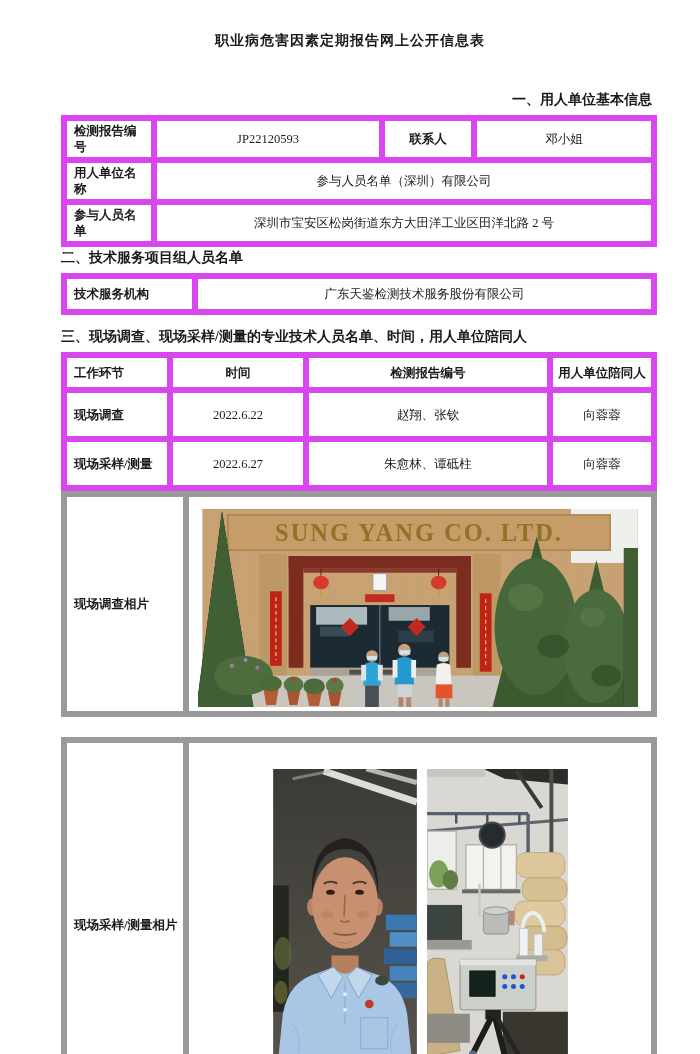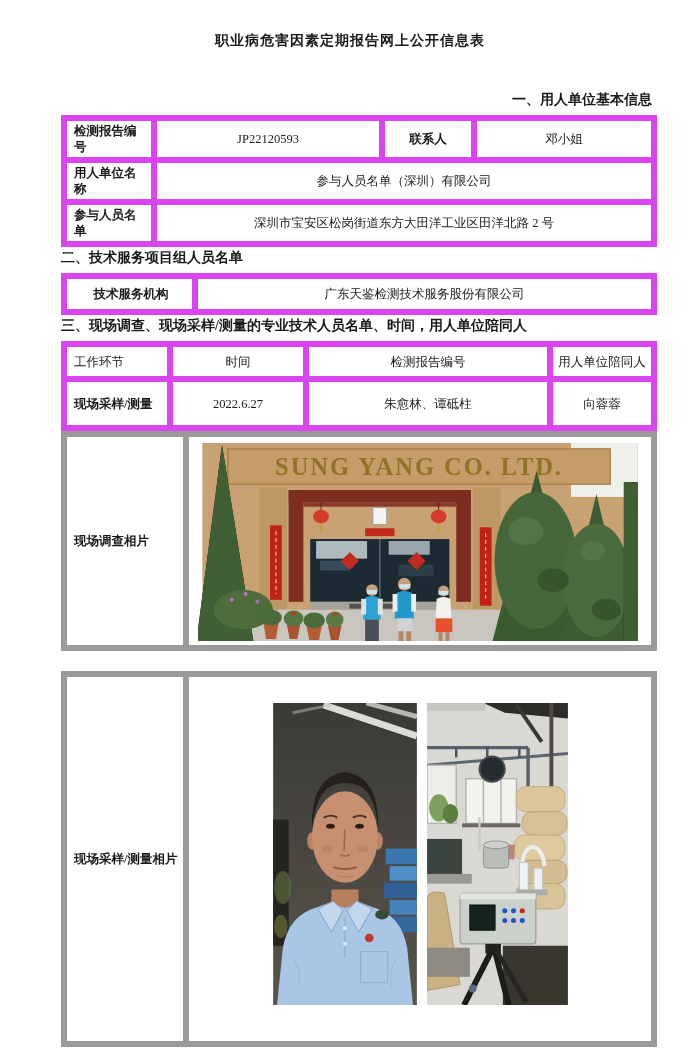--- a/index.html
+++ b/index.html
@@ -10,41 +10,41 @@
   .page{padding-top:30px;}
   .doc-title{
     text-align:center;font-size:14px;font-weight:bold;letter-spacing:1px;
     margin:0;line-height:22px;
   }
   .content{margin-left:61px;width:591px;}
   .sec-heading{
     font-size:14px;font-weight:bold;margin:0;line-height:18px;
   }
   .sec-heading.h1{margin-top:39px;margin-bottom:6px;text-align:right;}
-  .sec-heading.h2,.sec-heading.h3,.sec-heading.h4{margin-top:2px;margin-bottom:6px;}
+  .sec-heading.h2,.sec-heading.h3,.sec-heading.h4{margin-top:13px;margin-bottom:6px;}
   .sec-heading.h2{margin-top:2px;}
   table{border-collapse:collapse;table-layout:fixed;width:590px;}
   td,th{
     border:6px solid #d946ef;font-size:12.5px;line-height:16px;
     padding:2px 4px;vertical-align:middle;overflow:hidden;
   }
   .lbl{font-weight:bold;text-align:left;padding-left:7px;}
   .ctr{text-align:center;}
   .t1 td{height:26px;}
-  .t2 td{height:26px;text-align:center;}
-  .t3 .hdr td{height:25px;font-weight:normal;}
+  .t2 td{height:26px;}
+  .t3 .hdr td{height:25px;font-weight:bold;}
   .t3 .data td{height:39px;}
   .photo-table td{border-color:#9a9a9a;}
   .photo-table .lbl{vertical-align:middle;}
   .photo-cell{padding:0;text-align:center;vertical-align:top;}
   .pt1{margin-bottom:20px;}
   .pt1 .photo-cell{height:206px;}
   .pt2 .photo-cell{height:338px;padding-top:26px;}
   .photo-frame{display:inline-block;line-height:0;}
-  .pt1 .photo-frame{margin-top:6px;}
+  .pt1 .photo-frame{margin-top:12px;}
   .pt2 .photo-frame{margin:0 5px;}
   svg{display:block;}
 </style>
 </head>
 <body>
 
 <div class="page">
   <h1 class="doc-title">职业病危害因素定期报告网上公开信息表</h1>
 
   <div class="content">
@@ -96,20 +96,26 @@
           <col style="width:136px">
           <col style="width:244px">
           <col style="width:104px">
         </colgroup>
       <tbody>
           <tr class="hdr">
         <td class="lbl">工作环节</td>
         <td class="ctr">时间</td>
         <td class="ctr">检测报告编号</td>
         <td class="ctr">用人单位陪同人</td>
+      </tr>
+      <tr class="data">
+        <td class="lbl">现场调查</td>
+        <td class="ctr">2022.6.22</td>
+        <td class="ctr">赵翔、张钦</td>
+        <td class="ctr">向蓉蓉</td>
       </tr>
       <tr class="data">
         <td class="lbl">现场采样/测量</td>
         <td class="ctr">2022.6.27</td>
         <td class="ctr">朱愈林、谭砥柱</td>
         <td class="ctr">向蓉蓉</td>
       </tr>
     </tbody>
       </table>
 

